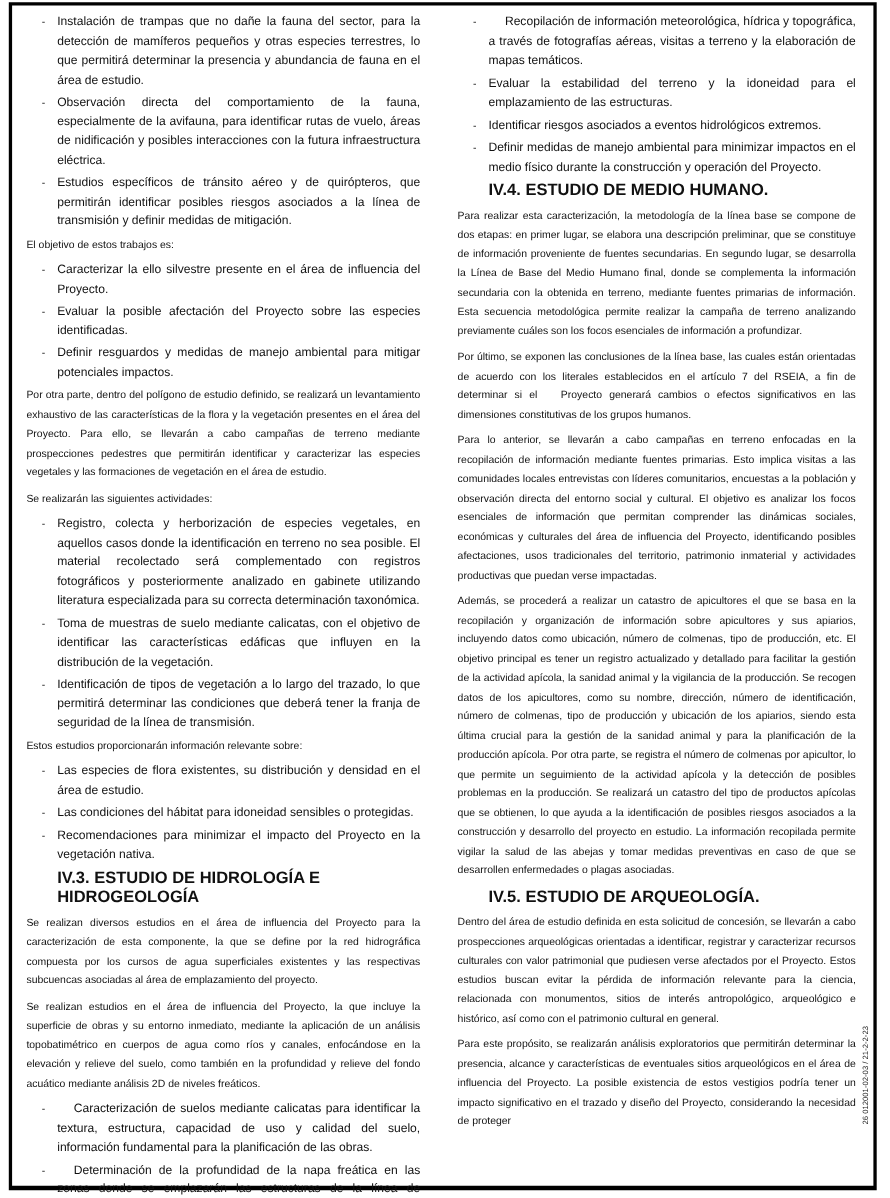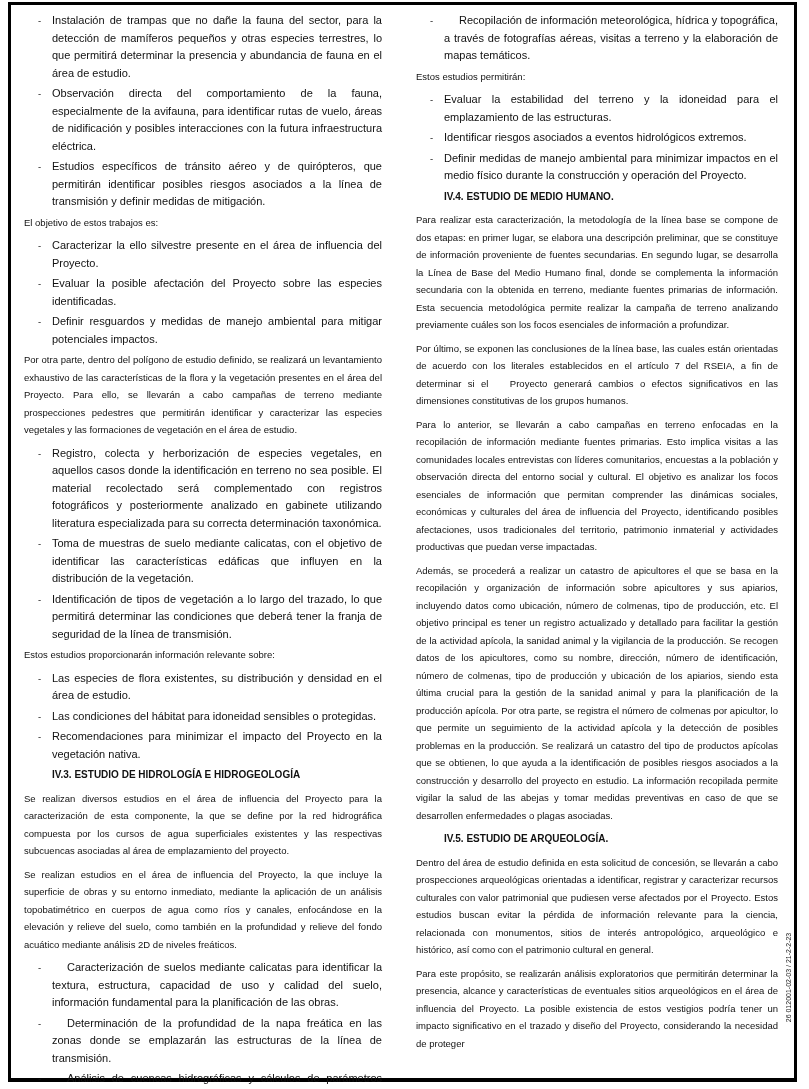--- a/index.html
+++ b/index.html
@@ -26,21 +26,21 @@
   }
   .col-left{left:24px;width:358px;}
   .col-right{left:416px;width:362px;}
   .para{
     font-size:9.5px;
     line-height:17.5px;
     text-align:justify;
     margin:0 0 6px 0;
   }
   .heading{
-    font-size:10px;
+    font-size:15px;
     line-height:17.5px;
     font-weight:bold;
     margin:2px 0 6px 28px;
   }
   .bullets{margin:0 0 3px 0;}
   .bullet{
     display:flex;
     margin:0 0 3px 0;
   }
   .dash{
@@ -98,20 +98,21 @@
       <div class="bullet">
         <span class="dash">-</span>
         <div class="btext"><span>Evaluar la posible afectación del Proyecto sobre las especies identificadas.</span></div>
       </div>
       <div class="bullet">
         <span class="dash">-</span>
         <div class="btext"><span>Definir resguardos y medidas de manejo ambiental para mitigar potenciales impactos.</span></div>
       </div>
     </div>
     <div class="para"><span>Por otra parte, dentro del polígono de estudio definido, se realizará un levantamiento exhaustivo de las características de la flora y la vegetación presentes en el área del Proyecto. Para ello, se llevarán a cabo campañas de terreno mediante prospecciones pedestres que permitirán identificar y caracterizar las especies vegetales y las formaciones de vegetación en el área de estudio.</span></div>
+    <div class="para"><span>Se realizarán las siguientes actividades:</span></div>
     <div class="bullets">
       <div class="bullet">
         <span class="dash">-</span>
         <div class="btext"><span>Registro, colecta y herborización de especies vegetales, en aquellos casos donde la identificación en terreno no sea posible. El material recolectado será complementado con registros fotográficos y posteriormente analizado en gabinete utilizando literatura especializada para su correcta determinación taxonómica.</span></div>
       </div>
       <div class="bullet">
         <span class="dash">-</span>
         <div class="btext"><span>Toma de muestras de suelo mediante calicatas, con el objetivo de identificar las características edáficas que influyen en la distribución de la vegetación.</span></div>
       </div>
       <div class="bullet">
@@ -152,21 +153,20 @@
       </div>
     </div>
   </div>
 <div class="col col-right">
     <div class="bullets">
       <div class="bullet">
         <span class="dash">-</span>
         <div class="btext"><span class="b">Recopilación de información meteorológica, hídrica y topográfica</span><span>, a través de fotografías aéreas, visitas a terreno y la elaboración de mapas temáticos.</span></div>
       </div>
     </div>
-    <div class="para"><span>Estos estudios permitirán:</span></div>
     <div class="bullets">
       <div class="bullet">
         <span class="dash">-</span>
         <div class="btext"><span>Evaluar la estabilidad del terreno y la idoneidad para el emplazamiento de las estructuras.</span></div>
       </div>
       <div class="bullet">
         <span class="dash">-</span>
         <div class="btext"><span>Identificar riesgos asociados a eventos hidrológicos extremos.</span></div>
       </div>
       <div class="bullet">

